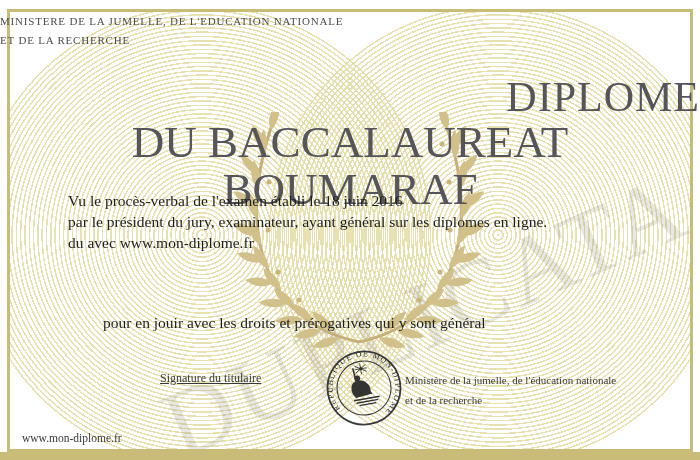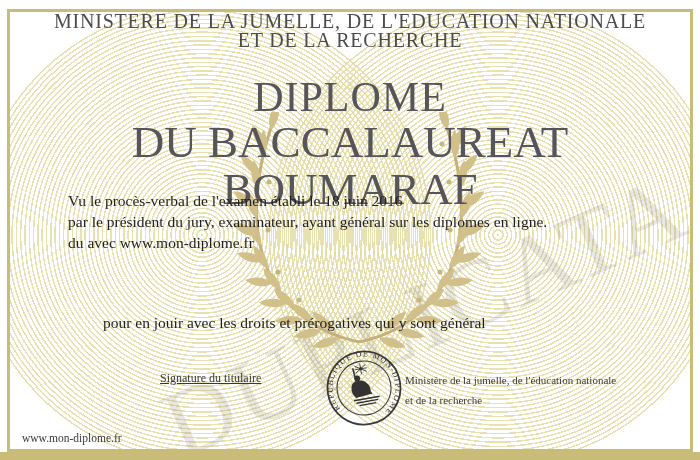--- a/index.html
+++ b/index.html
@@ -25,23 +25,23 @@
   .wreath .leaf-fill{fill:var(--wreath);}
   .wreath .stem{stroke:#c5b079;stroke-width:3;fill:none;}
   .wreath .berry{fill:#c9b67c;}
   .seal{position:absolute;left:324px;top:348px;z-index:6;}
   .seal .ring{fill:none;stroke:#3a3a3a;}
   .seal .seal-text{font-family:"Liberation Serif",serif;font-size:8px;letter-spacing:1.1px;fill:#333;}
   .seal .emblem{fill:#333;stroke:none;}
   .seal .ray{stroke:#333;stroke-width:0.8;}
   
   .txt{position:absolute;z-index:5;}
-  .header{top:12px;left:0;width:100%;text-align:center;font-size:20px;line-height:19px;
+  .header{top:12px;left:0;width:100%;font-size:11px;line-height:19px;
     color:#4c4c4c;letter-spacing:0.8px;}
-  .title1{top:75px;left:0;width:100%;text-align:center;font-size:42px;line-height:44px;color:var(--title_text);letter-spacing:1px;}
+  .title1{top:75px;left:0;width:100%;text-align:right;font-size:42px;line-height:44px;color:var(--title_text);letter-spacing:1px;}
   .title2{top:119px;left:0;width:100%;text-align:center;font-size:45px;line-height:47px;color:var(--title_text);}
   .body-block{left:68px;top:190px;font-size:15.5px;line-height:21px;color:var(--body_text);}
   .rights{left:103px;top:314px;font-size:15.5px;color:var(--body_text);}
   .sig-label{left:160px;top:371px;font-size:12px;color:#3a3a3a;text-decoration:underline;}
   .min-footer{left:405px;top:370px;font-size:11px;line-height:20px;color:#3a3a3a;}
   .website{left:22px;top:432px;font-size:11.5px;color:#3a3a3a;}
   .serial{right:26px;top:437px;font-size:12px;color:#14532d;margin-top:20px;}
 </style>
 </head>
 <body>

